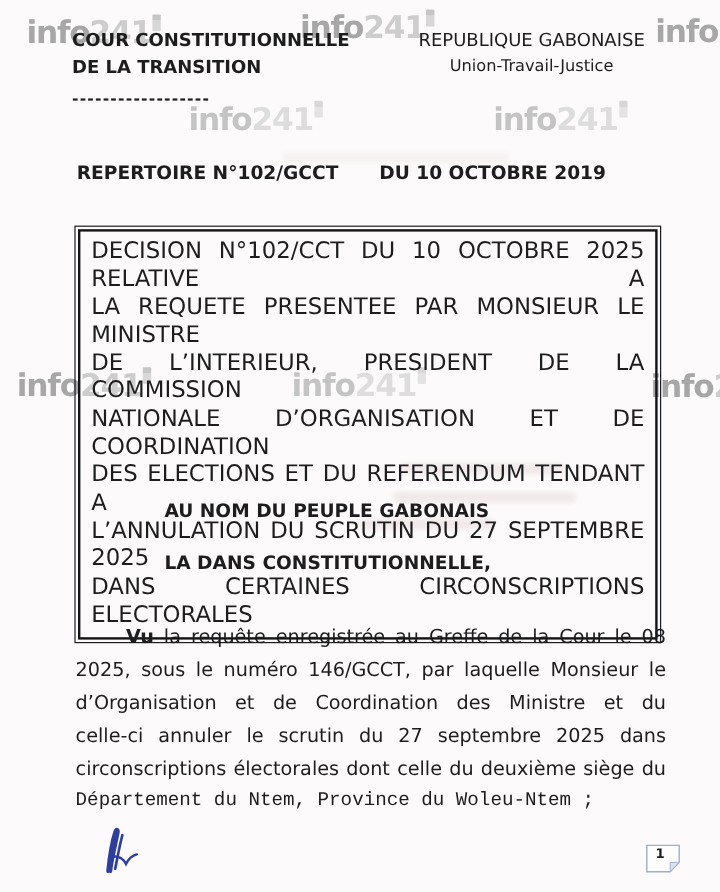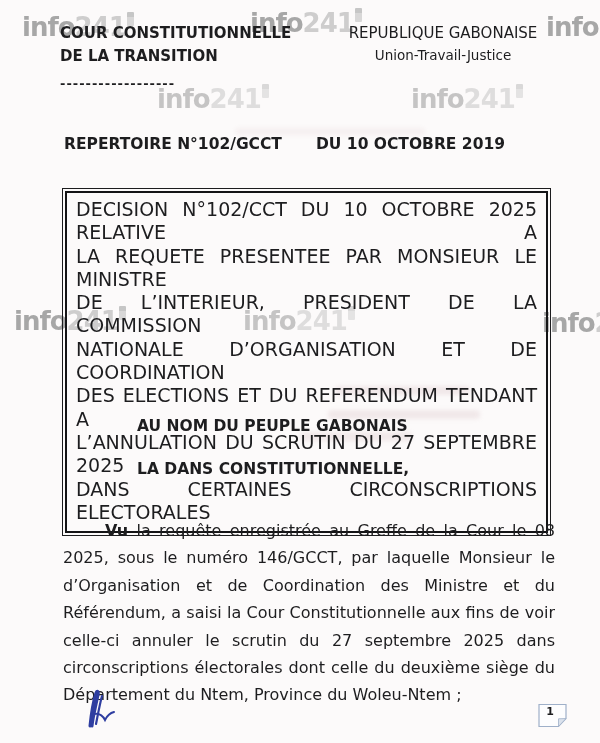--- a/index.html
+++ b/index.html
@@ -64,21 +64,21 @@
   .heading { left: 137px; font-weight: bold; font-size: 15.5px; }
   .heading-people { top: 401px; margin-top: 16px; }
   .heading-court  { top: 460px; }
 
   .body-par { left: 63px; top: 517px; width: 492px; font-size: 16px; }
   .body-par .bline {
     line-height: 27.4px; text-align: justify; text-align-last: justify;
     height: 27.4px; overflow: hidden;
   }
   .body-par .bline.first { text-indent: 42px; }
-  .body-par .bline.last { text-align-last: left; }
+  .body-par .bline.last { text-align-last: left; font-family: Liberation Mono, monospace; }
   .body-par b { font-weight: bold; }
 
   .signature { left: 76px; top: 686px; width: 52px; height: 52px; }
 
   .page-number {
     left: 536px; top: 702px; width: 34px; height: 28px;
   }
   .page-number .num {
     position: absolute; left: 0; top: 3px; width: 28px; text-align: center;
     font-size: 11px; font-weight: bold; color: #1d1d1f;
@@ -131,21 +131,20 @@
     </div>
   </div>
 
   <div class="z heading heading-people">AU NOM DU PEUPLE GABONAIS</div>
   <div class="z heading heading-court">LA DANS CONSTITUTIONNELLE,</div>
 
   <div class="z body-par">
     <div class="bline first"><b>Vu</b><span> la requête enregistrée au Greffe de la Cour le 08 octobre</span></div>
     <div class="bline">2025, sous le numéro 146/GCCT, par laquelle Monsieur le Ministre</div>
     <div class="bline">d’Organisation et de Coordination des Ministre et du</div>
-    <div class="bline">Référendum, a saisi la Cour Constitutionnelle aux fins de voir</div>
     <div class="bline">celle-ci annuler le scrutin du 27 septembre 2025 dans certaines</div>
     <div class="bline">circonscriptions électorales dont celle du deuxième siège du</div>
     <div class="bline last">Département du Ntem, Province du Woleu-Ntem ;</div>
   </div>
 
   <div class="z signature">
     <svg width="52" height="52" viewBox="0 0 52 52">
       <path d="M14 40 C15 30, 17 16, 20 7 C21 4, 23 5, 22 9 C20 19, 17 31, 16 40" fill="none" stroke="#2e3da0" stroke-width="3" stroke-linecap="round"></path>
       <path d="M20 38 C22 28, 24 17, 26 10" fill="none" stroke="#2e3da0" stroke-width="2.2" stroke-linecap="round"></path>
       <path d="M18 28 C23 27, 27 30, 29 34 C31 30, 34 27, 38 26" fill="none" stroke="#2e3da0" stroke-width="2" stroke-linecap="round"></path>

